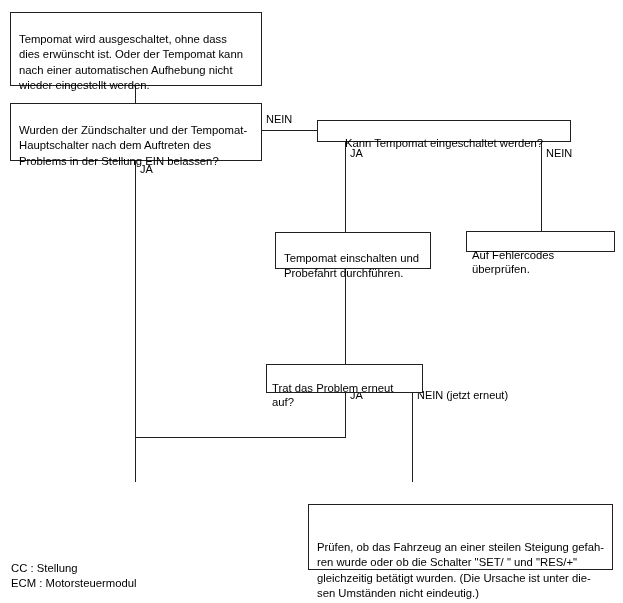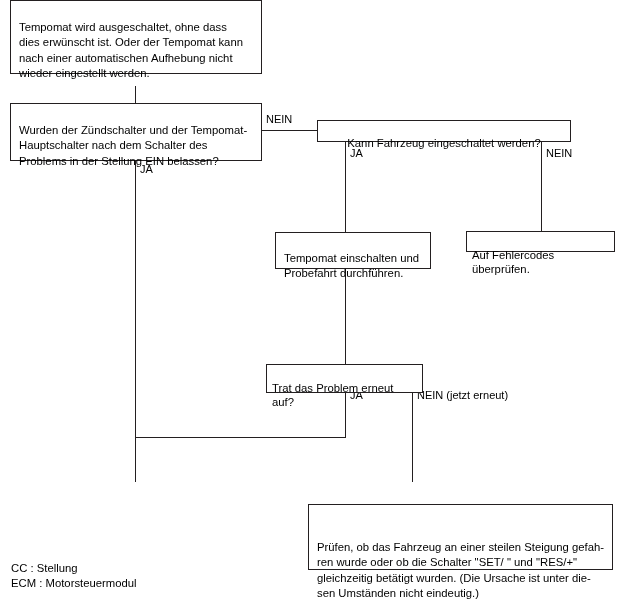--- a/index.html
+++ b/index.html
@@ -56,35 +56,35 @@
     line-height: 15px;
     white-space: pre-line;
     z-index: 2;
   }
 </style>
 </head>
 <body>
 
 <div id="canvas">
 
-  <div class="node" style="left:10px; top:0; width:252px; height:74px;">
+  <div class="node" style="left:10px; top:12px; width:252px; height:74px;">
     <span>Tempomat wird ausgeschaltet, ohne dass
 dies erwünscht ist. Oder der Tempomat kann
 nach einer automatischen Aufhebung nicht
 wieder eingestellt werden.</span>
   </div>
 
   <div class="node" style="left:10px; top:103px; width:252px; height:58px;">
     <span>Wurden der Zündschalter und der Tempomat-
-Hauptschalter nach dem Schalter des
+Hauptschalter nach dem Auftreten des
 Problems in der Stellung EIN belassen?</span>
   </div>
 
   <div class="node center" style="left:317px; top:120px; width:254px; height:22px; line-height:13px; padding-top:3px;">
-    <span>Kann Fahrzeug eingeschaltet werden?</span>
+    <span>Kann Tempomat eingeschaltet werden?</span>
   </div>
 
   <div class="node" style="left:267px; top:232px; width:156px; height:37px; padding-top:3px;margin-left:8px;">
     <span>Tempomat einschalten und
 Probefahrt durchführen.</span>
   </div>
 
   <div class="node tight" style="left:466px; top:231px; width:149px; height:21px; line-height:14px;">
     <span>Auf Fehlercodes überprüfen.</span>
   </div>

